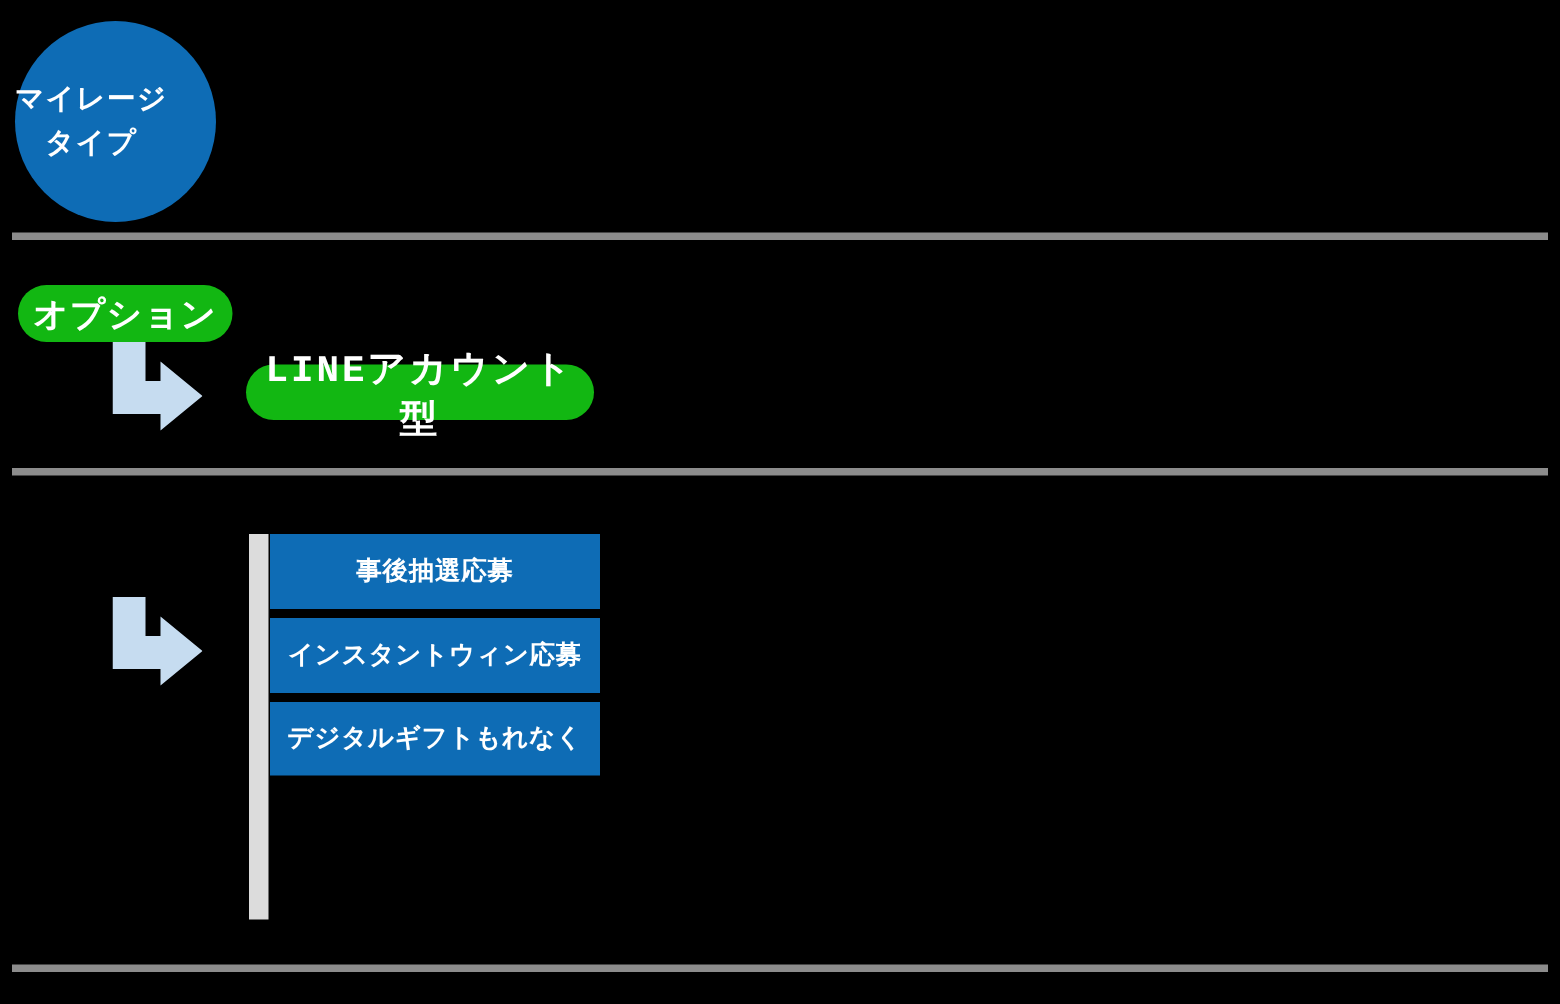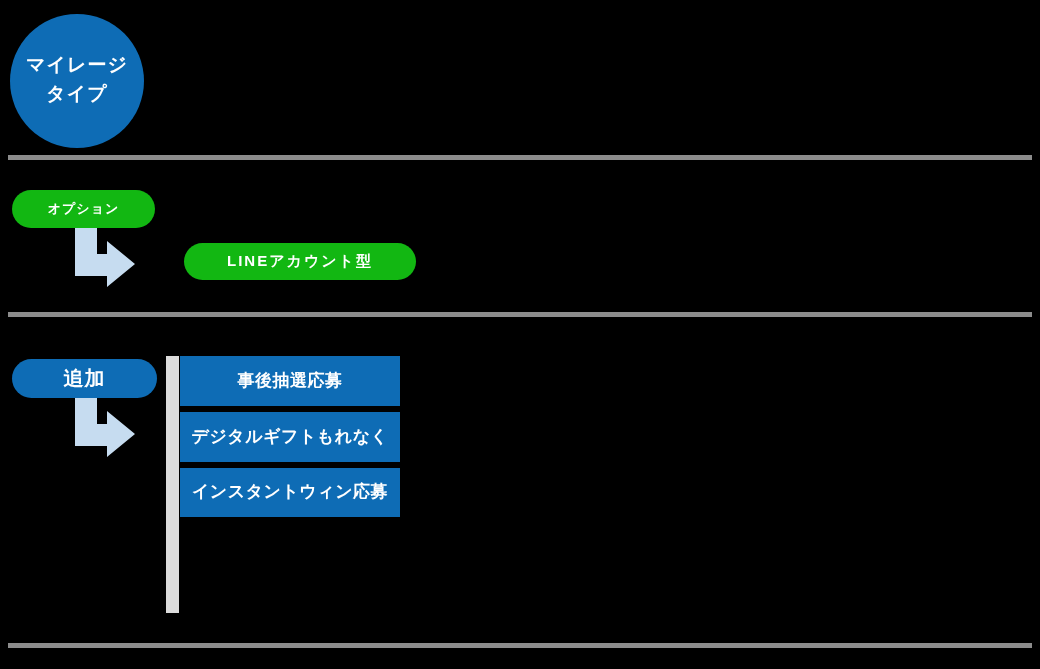--- a/index.html
+++ b/index.html
@@ -22,23 +22,21 @@
   .circle {
     position: absolute;
     left: 10px;
     top: 14px;
     width: 134px;
     height: 134px;
     border-radius: 50%;
     background: #0e6cb5;
     display: flex;
     align-items: center;
-    justify-content: center;
     text-align: center;
-    font-family: Liberation Mono, monospace;
   }
   .circle .label {
     font-size: 19px;
     line-height: 1.55;
     letter-spacing: 1px;
     white-space: pre-line;
   }
 
   
   .divider {
@@ -60,26 +58,26 @@
     justify-content: center;
     border-radius: 20px;
     text-align: center;
   }
   .pill.green { background: #12b712; }
   .pill.blue  { background: #0e6cb5; }
 
   .option-badge {
     left: 12px; top: 190px;
     width: 143px; height: 38px;
-    font-size: 13px; letter-spacing: 1px;
+    font-size: 23px; letter-spacing: 1px;
   }
   .line-account {
-    left: 184px; top: 243px;
+    left: 164px; top: 243px;
     width: 232px; height: 37px;
-    font-size: 15px; letter-spacing: 2px;
+    font-size: 25px; letter-spacing: 2px; font-family: Liberation Mono, monospace;
   }
   .add-badge {
     left: 12px; top: 359px;
     width: 145px; height: 39px;
     font-size: 20px; letter-spacing: 1px;
   }
 
   
   .arrow {
     position: absolute;
@@ -140,37 +138,34 @@
   <svg class="arrow arrow-1" viewBox="0 0 60 62" aria-hidden="true">
     <polygon points="0,0 22,0 22,26 32,26 32,13 60,36 32,59 32,48 0,48"></polygon>
   </svg>
 
   <div class="pill green line-account">
     <span>LINEアカウント型</span>
   </div>
 
   <div class="divider divider-2"></div>
 
-  <div class="pill blue add-badge">
-    <span>追加</span>
-  </div>
 
   <svg class="arrow arrow-2" viewBox="0 0 60 62" aria-hidden="true">
     <polygon points="0,0 22,0 22,26 32,26 32,13 60,36 32,59 32,48 0,48"></polygon>
   </svg>
 
   <div class="track"></div>
 
   <div class="stack">
     <div class="stack-item">
       <span>事後抽選応募</span>
     </div>
     <div class="stack-item">
-      <span>デジタルギフトもれなく</span>
+      <span>インスタントウィン応募</span>
     </div>
     <div class="stack-item">
-      <span>インスタントウィン応募</span>
+      <span>デジタルギフトもれなく</span>
     </div>
   </div>
 
   <div class="divider divider-3"></div>
 
 </div>
 
 </body></html>

